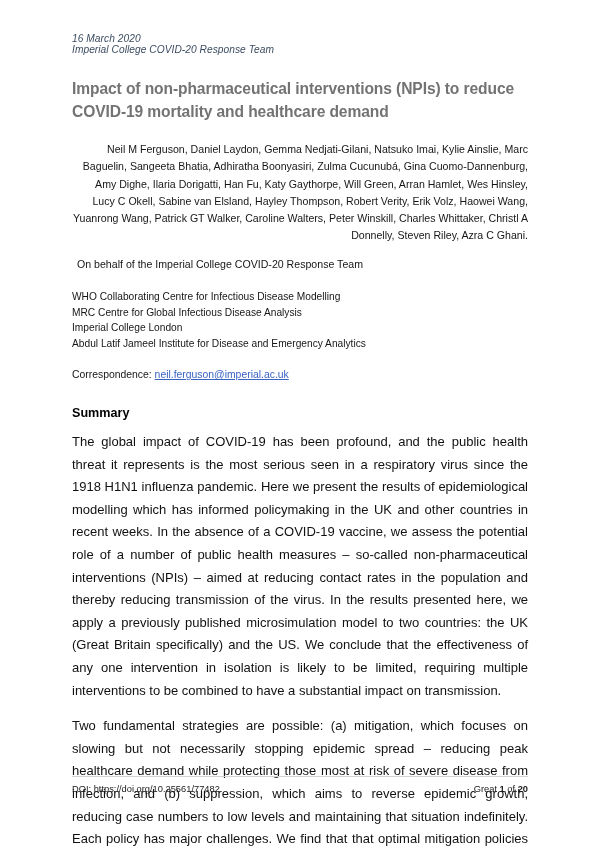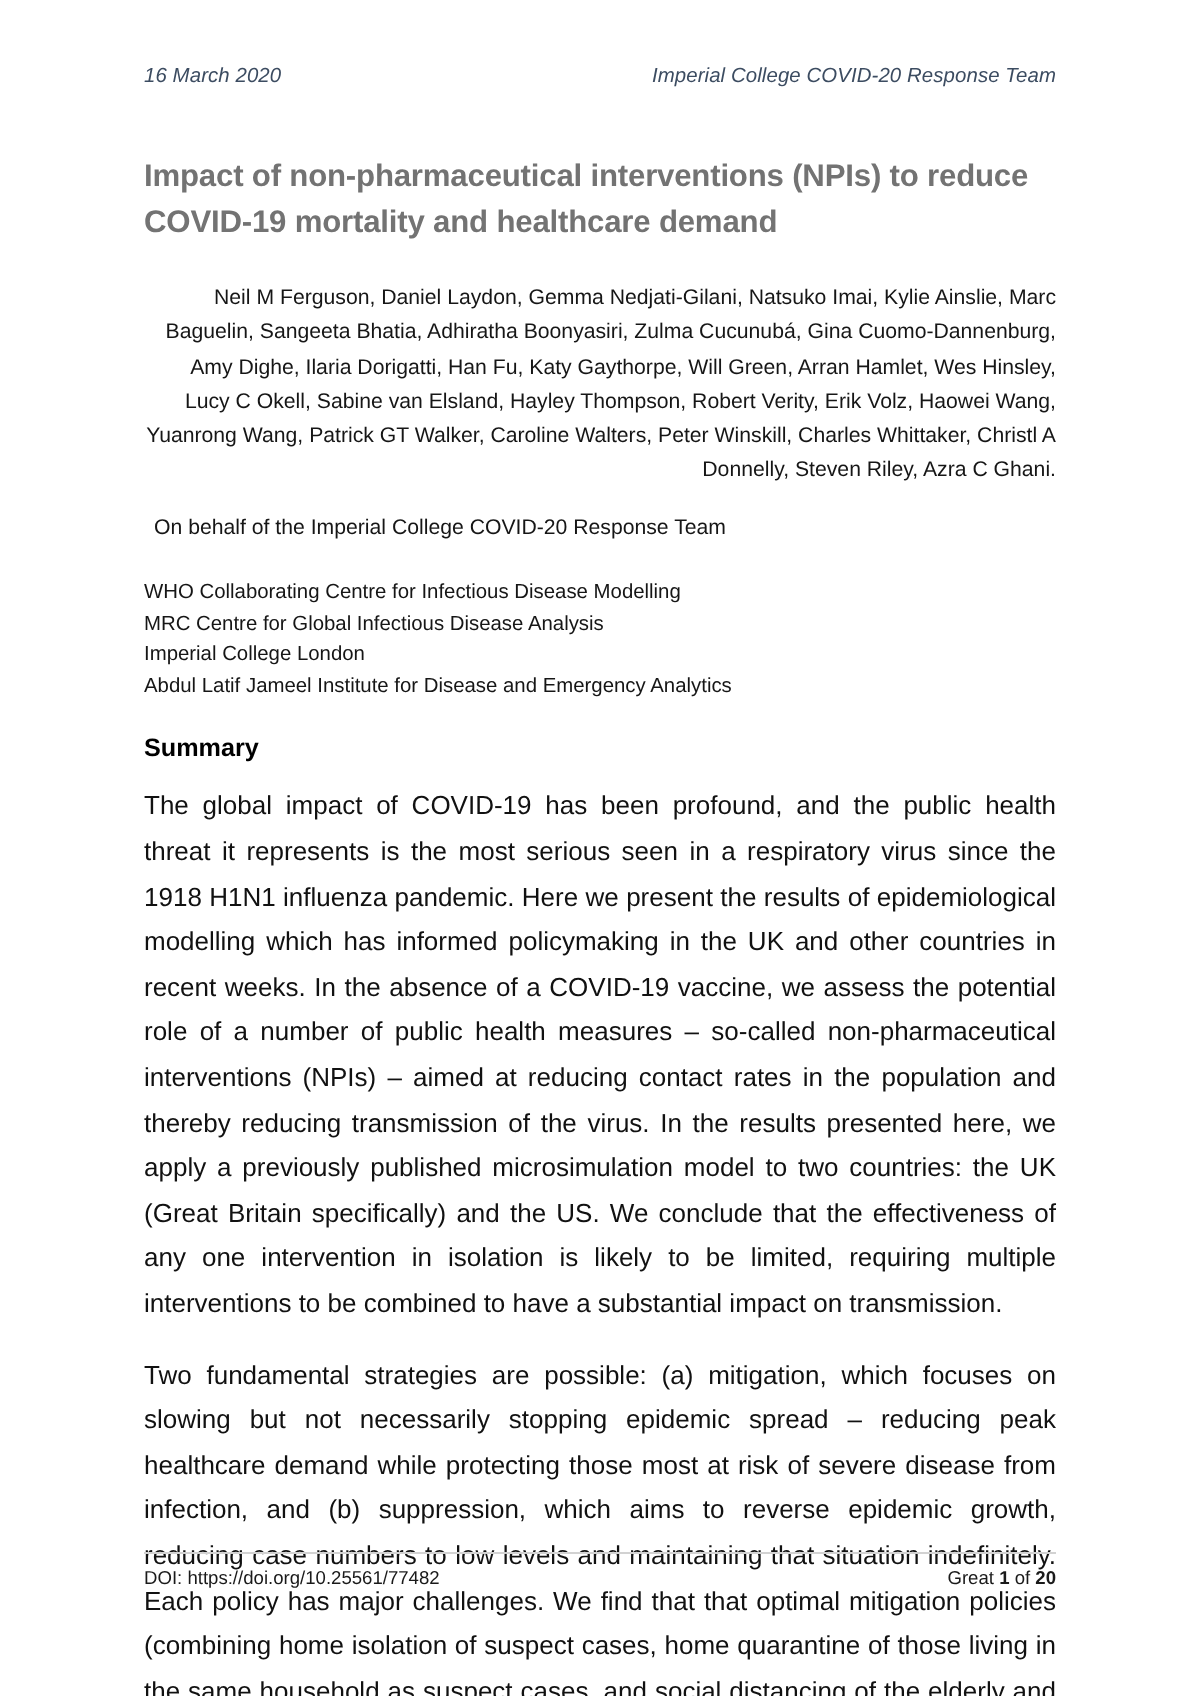--- a/index.html
+++ b/index.html
@@ -30,20 +30,21 @@
     top: 33px;
     left: 72px;
     width: 456px;
     display: flex;
     justify-content: space-between;
     align-items: baseline;
     font-style: italic;
     font-size: 10.2px;
     color: #3c4c61;
     letter-spacing: 0.05px;
+    flex-direction: column;
   }
 
   
   .content {
     position: absolute;
     top: 78px;
     left: 72px;
     width: 456px;
   }
 
@@ -148,20 +149,21 @@
 
     <p class="on-behalf">On behalf of the Imperial College COVID-20 Response Team</p>
 
     <div class="affil">
       <div>WHO Collaborating Centre for Infectious Disease Modelling</div>
       <div>MRC Centre for Global Infectious Disease Analysis</div>
       <div>Imperial College London</div>
       <div>Abdul Latif Jameel Institute for Disease and Emergency Analytics</div>
     </div>
 
+    <p class="correspondence"><span>Correspondence: </span><a class="email-link" href="#">neil.ferguson@imperial.ac.uk</a></p>
 
     <h2 class="section-heading">Summary</h2>
 
     <p class="para">The global impact of COVID-19 has been profound, and the public health threat it represents is the most serious seen in a respiratory virus since the 1918 H1N1 influenza pandemic. Here we present the results of epidemiological modelling which has informed policymaking in the UK and other countries in recent weeks. In the absence of a COVID-19 vaccine, we assess the potential role of a number of public health measures – so-called non-pharmaceutical interventions (NPIs) – aimed at reducing contact rates in the population and thereby reducing transmission of the virus. In the results presented here, we apply a previously published microsimulation model to two countries: the UK (Great Britain specifically) and the US. We conclude that the effectiveness of any one intervention in isolation is likely to be limited, requiring multiple interventions to be combined to have a substantial impact on transmission.</p>
     <p class="para">Two fundamental strategies are possible: (a) mitigation, which focuses on slowing but not necessarily stopping epidemic spread – reducing peak healthcare demand while protecting those most at risk of severe disease from infection, and (b) suppression, which aims to reverse epidemic growth, reducing case numbers to low levels and maintaining that situation indefinitely. Each policy has major challenges. We find that that optimal mitigation policies (combining home isolation of suspect cases, home quarantine of those living in the same household as suspect cases, and social distancing of the elderly and others at most risk of severe disease) might reduce peak healthcare demand by 2/3 and deaths by half. However, the resulting mitigated epidemic would still likely result in hundreds of thousands of deaths and health systems (most notably intensive care units) being overwhelmed many times over. For countries able to achieve it, this leaves suppression as the preferred policy option.</p>
     <p class="para">We show that in the UK and US context, suppression will minimally require a combination of social distancing of the entire population, home isolation of cases and household quarantine of their family members. This may need to be supplemented by school and university closures, though it should be recognised that such closures may have negative impacts on health systems due to increased</p>
 
   </div>
 
   <div class="footer-rule"></div>

